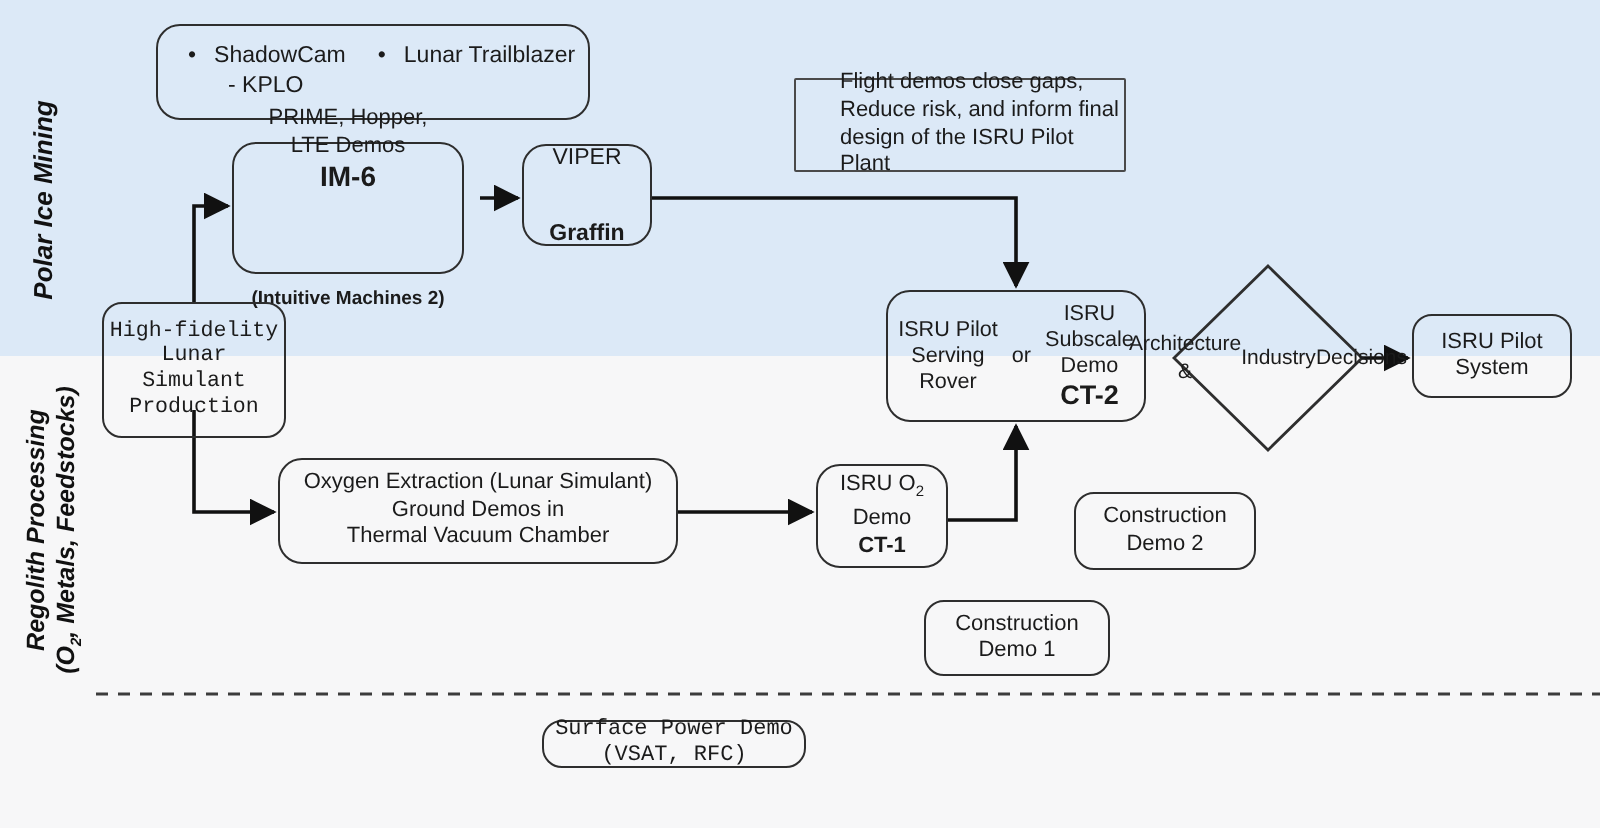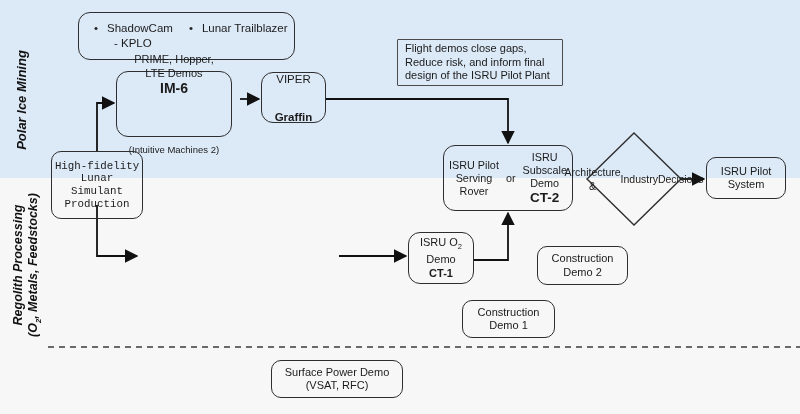--- a/index.html
+++ b/index.html
@@ -40,27 +40,27 @@
   
   #shadowcam-box { left:78px; top:12px; width:217px; height:48px; border-radius:12px;
                    align-items:flex-start; padding-left:15px; font-size:11.5px; line-height:15px; }
   .sc-row { display:flex; }
   .sc-row .bullet { margin-right:9px; }
   .sc-row .second { margin-left:16px; }
   .sc-kplo { margin-left:20px; }
 
   #prime-box { left:116px; top:71px; width:116px; height:66px; border-radius:12px; line-height:13.5px; }
   .prime-im2 { font-size:14px; font-weight:bold; line-height:16px; }
-  .prime-sub { font-size:9.5px; font-weight:normal; line-height:11px;margin-top:48px; }
+  .prime-sub { font-size:9.5px; font-weight:bold; line-height:11px;margin-top:48px; }
 
   #viper-box { left:261px; top:72px; width:65px; height:51px; border-radius:12px; font-size:11.5px; line-height:14px;gap:24px; }
 
   #flight-note-box { left:397px; top:39px; width:166px; height:47px;
                      border:1px solid #4a4a4a; border-radius:1px;
-                     align-items:flex-start; text-align:left; padding-left:7px;
+                     align-items:flex-start; text-align:left; padding-left:22px;
                      font-size:11px; line-height:13.8px; }
 
   #high-fidelity-box { left:51px; top:151px; width:92px; height:68px;
                        font-size:10.8px; line-height:12.6px;font-family:Liberation Mono, monospace; }
 
   #ct2-box { left:443px; top:145px; width:130px; height:66px; border-radius:12px;
              flex-direction:row; gap:7px; font-size:10.8px; line-height:13px; }
   .ct2-col { display:flex; flex-direction:column; align-items:center; }
   .ct2-ct2 { font-size:13.5px; font-weight:bold; line-height:15px; }
 
@@ -70,21 +70,21 @@
 
   #pilot-system-box { left:706px; top:157px; width:80px; height:42px; }
 
   #oxygen-box { left:139px; top:229px; width:200px; height:53px; border-radius:12px; }
 
   #ct1-box { left:408px; top:232px; width:66px; height:52px; border-radius:12px; line-height:13px; }
   .ct1-bold { font-size:11px; font-weight:bold; line-height:14px; }
 
   #construction2-box { left:537px; top:246px; width:91px; height:39px; }
   #construction1-box { left:462px; top:300px; width:93px; height:38px; }
-  #surface-power-box { left:271px; top:360px; width:132px; height:38px; }
+  #surface-power-box { left:271px; top:360px; width:132px; height:24px;font-family:Liberation Mono, monospace; }
   #fission-box { left:590px; top:360px; width:106px; height:39px; }
 </style>
 </head>
 <body>
 
 <div id="canvas">
 
   <div class="band-top"></div>
 
   <svg id="connectors" viewBox="0 0 800 414" xmlns="http://www.w3.org/2000/svg">
@@ -173,20 +173,25 @@
     <div>Architecture &amp;</div>
     <div>Industry</div>
     <div>Decisions</div>
   </div>
 
   <div class="node" id="pilot-system-box">
     <div>ISRU Pilot</div>
     <div>System</div>
   </div>
 
+  <div class="node" id="oxygen-box">
+    <div>Oxygen Extraction (Lunar Simulant)</div>
+    <div>Ground Demos in</div>
+    <div>Thermal Vacuum Chamber</div>
+  </div>
 
   <div class="node" id="ct1-box">
     <div><span>ISRU O</span><sub>2</sub></div>
     <div>Demo</div>
     <div class="ct1-bold">CT-1</div>
   </div>
 
   <div class="node" id="construction2-box">
     <div>Construction</div>
     <div>Demo 2</div>

